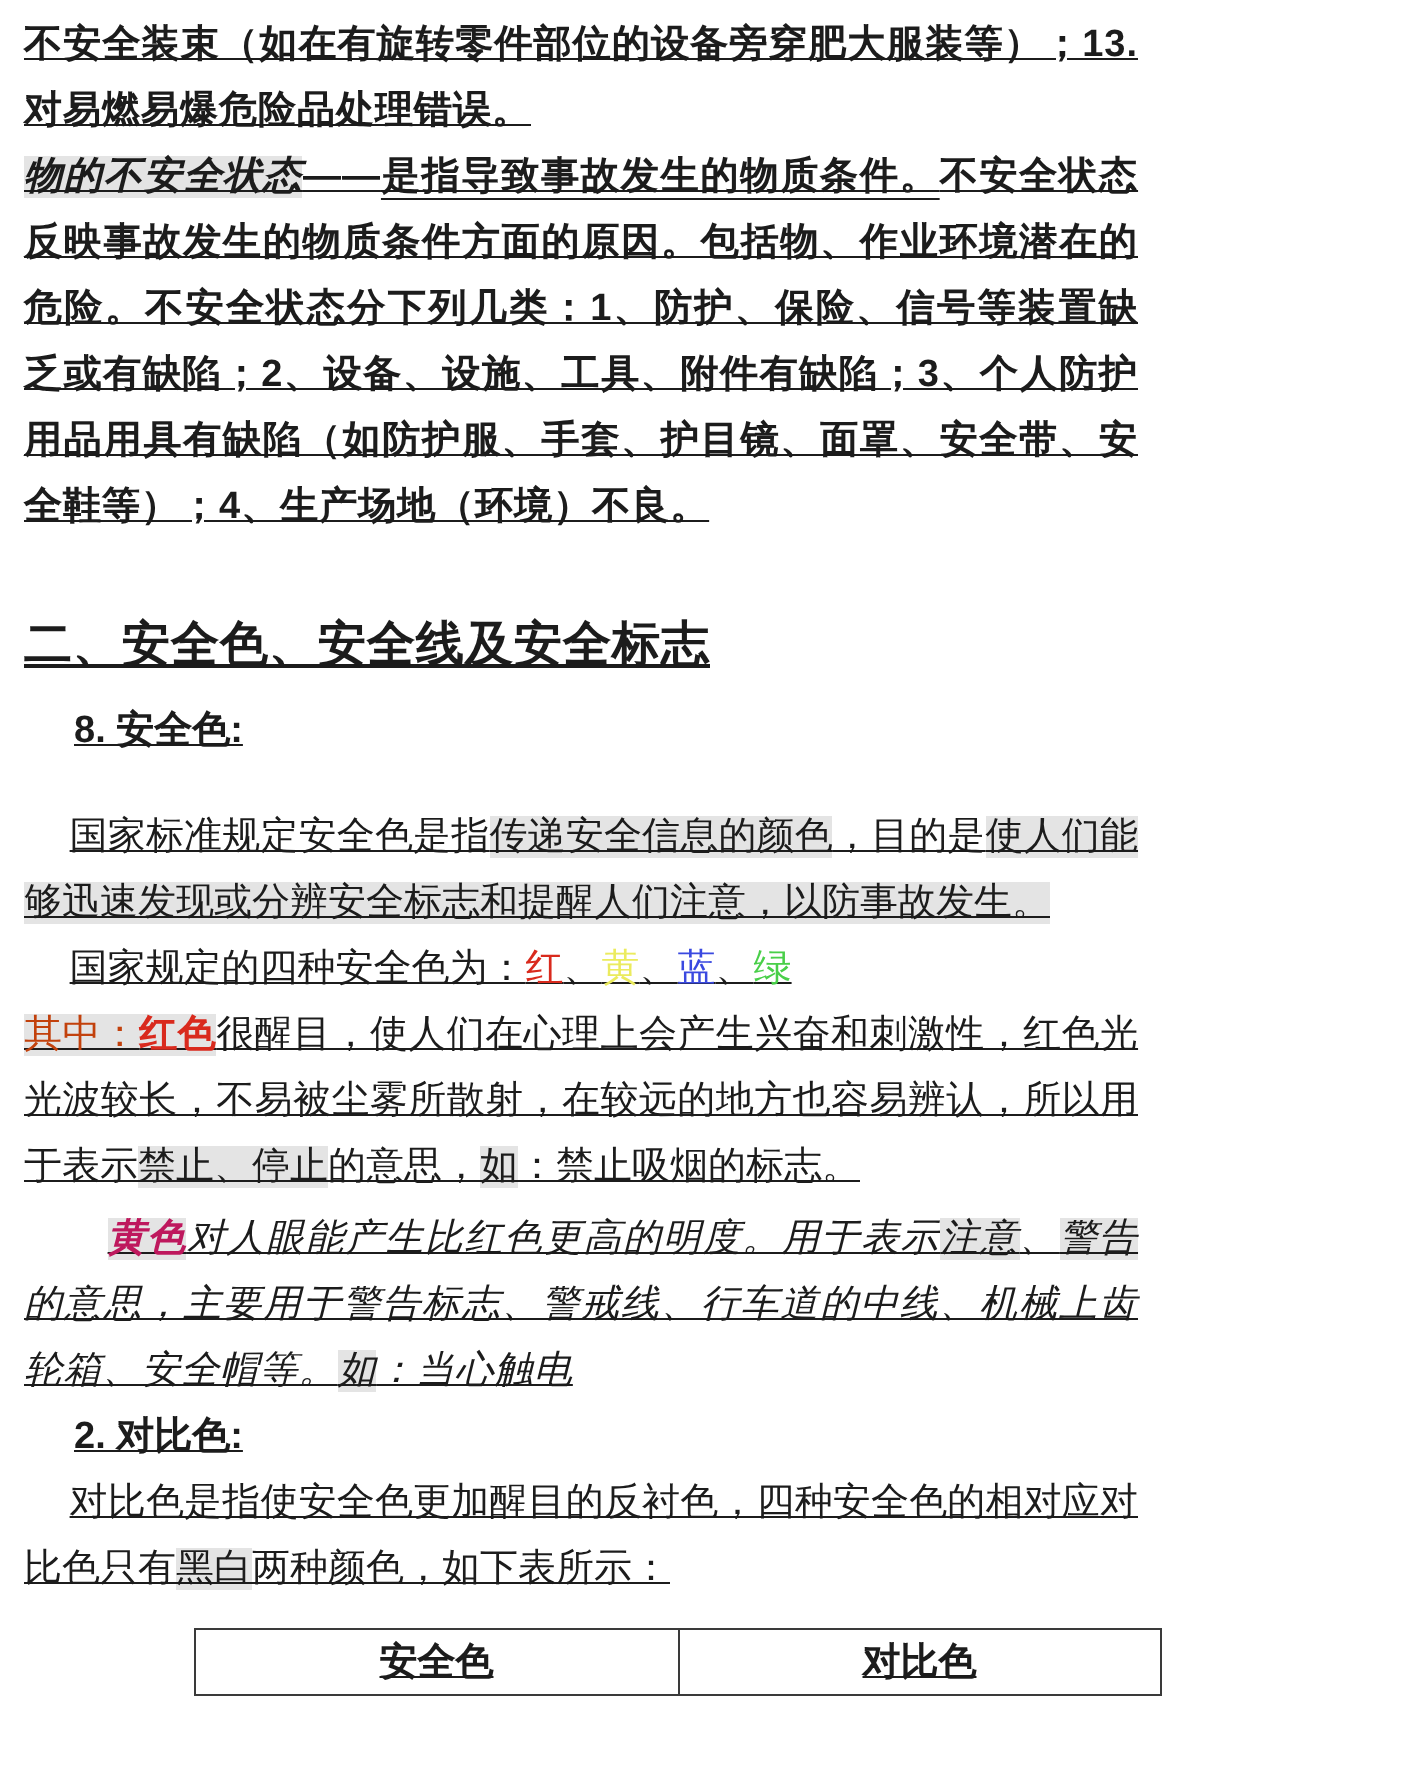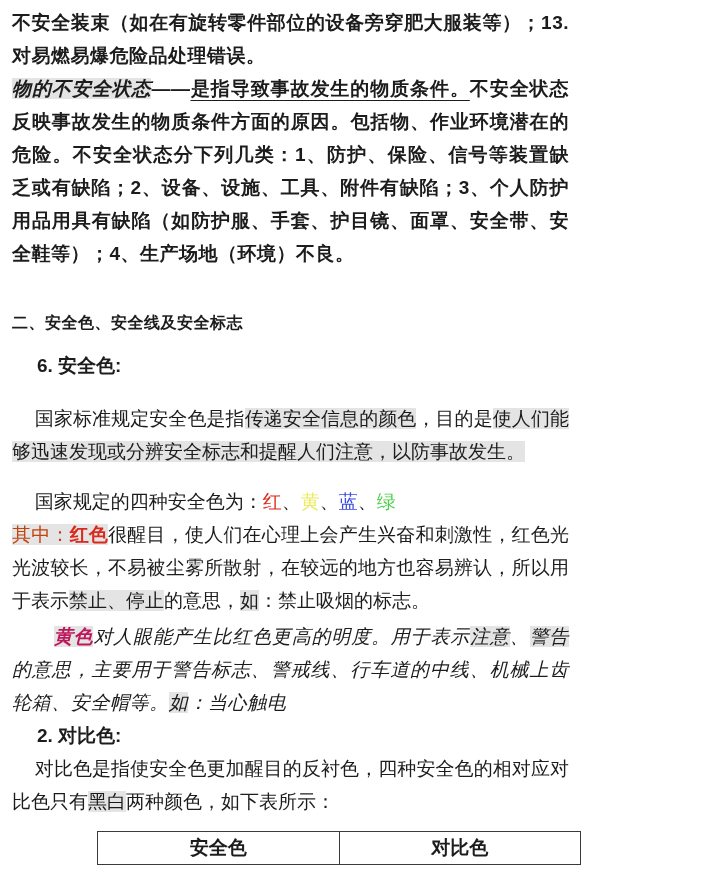--- a/index.html
+++ b/index.html
@@ -4,41 +4,42 @@
 <style>
   html,body{margin:0;padding:0;background:#ffffff;}
   .page{
     position:relative;
     width:583px;height:896px;
     background:#ffffff;
     overflow:hidden;
     box-sizing:border-box;
     padding:6px 14px 16px 12px;
     color:#1c1c1c;
+    text-decoration:underline;
   }
   .para{
     font-family:"Liberation Serif","DejaVu Serif",serif;
     font-size:19px;
     line-height:33px;
     text-align:justify;
     margin:0;
   }
   .p-hei{
     font-family:"Liberation Sans","DejaVu Sans",sans-serif;
     font-weight:600;
     letter-spacing:0.5px;
   }
   .p-kai{
     font-style:italic;
     letter-spacing:0.6px;
   }
   .p-heading{
     font-family:"Liberation Sans","DejaVu Sans",sans-serif;
     font-weight:700;
-    font-size:16px;
+    font-size:24px;
     letter-spacing:0.5px;
   }
   .p-subhead{
     font-family:"Liberation Sans","DejaVu Sans",sans-serif;
     font-weight:700;
     font-size:19px;
     padding-left:25px;
   }
   .p-sans{
     font-family:"Liberation Sans","DejaVu Sans",sans-serif;
@@ -68,23 +69,23 @@
   }
 </style>
 </head>
 <body>
 
 <div class="page">
   <div id="doc-body">
       <div class="para p-hei"><span>不安全装束（如在有旋转零件部位的设备旁穿肥大服装等）；13. 对易燃易爆危险品处理错误。</span></div>
       <div class="para p-hei"><span class="hl i b">物的不安全状态</span><span>——</span><span class="u">是指导致事故发生的物质条件。</span><span>不安全状态反映事故发生的物质条件方面的原因。包括物、作业环境潜在的危险。不安全状态分下列几类：1、防护、保险、信号等装置缺乏或有缺陷；2、设备、设施、工具、附件有缺陷；3、个人防护用品用具有缺陷（如防护服、手套、护目镜、面罩、安全带、安全鞋等）；4、生产场地（环境）不良。</span></div>
       <div class="para p-heading" style="margin-top: 36px;"><span>二、安全色、安全线及安全标志</span></div>
-      <div class="para p-subhead" style="margin-top: 10px;"><span>6. 安全色:</span></div>
+      <div class="para p-subhead" style="margin-top: 10px;"><span>8. 安全色:</span></div>
       <div class="para " style="text-indent: 1.2em; margin-top: 20px;"><span>国家标准规定安全色是指</span><span class="hl">传递安全信息的颜色</span><span>，目的是</span><span class="hl">使人们能够迅速发现或分辨安全标志和提醒人们注意，以防事故发生。</span></div>
-      <div class="para " style="text-indent: 1.2em; margin-top: 17px;"><span>国家规定的四种安全色为：</span><span style="color: rgb(217, 42, 29);">红</span><span>、</span><span style="color: rgb(235, 235, 94);">黄</span><span>、</span><span style="color: rgb(58, 73, 224);">蓝</span><span>、</span><span style="color: rgb(73, 207, 73);">绿</span></div>
+      <div class="para " style="text-indent: 1.2em;"><span>国家规定的四种安全色为：</span><span style="color: rgb(217, 42, 29);">红</span><span>、</span><span style="color: rgb(235, 235, 94);">黄</span><span>、</span><span style="color: rgb(58, 73, 224);">蓝</span><span>、</span><span style="color: rgb(73, 207, 73);">绿</span></div>
       <div class="para "><span class="hl" style="color: #c2410c;">其中：</span><span class="hl b" style="color: rgb(217, 42, 29);">红色</span><span>很醒目，使人们在心理上会产生兴奋和刺激性，红色光光波较长，不易被尘雾所散射，在较远的地方也容易辨认，所以用于表示</span><span class="hl">禁止、停止</span><span>的意思，</span><span class="hl">如</span><span>：禁止吸烟的标志。</span></div>
       <div class="para p-kai" style="margin-top: 3px; text-indent: 2.2em;"><span class="hl b" style="color: #be185d;">黄色</span><span>对人眼能产生比红色更高的明度。用于表示</span><span class="hl">注意</span><span>、</span><span class="hl">警告</span><span>的意思，主要用于警告标志、警戒线、行车道的中线、机械上齿轮箱、安全帽等。</span><span class="hl">如</span><span>：当心触电</span></div>
       <div class="para p-subhead"><span>2. 对比色:</span></div>
       <div class="para p-sans" style="text-indent: 1.2em;"><span>对比色是指使安全色更加醒目的反衬色，四种安全色的相对应对比色只有</span><span class="hl">黑白</span><span>两种颜色，如下表所示：</span></div>
     </div>
   <table class="contrast">
     <thead>
       <tr id="table-head-row">
           <th>安全色</th>
           <th>对比色</th>

